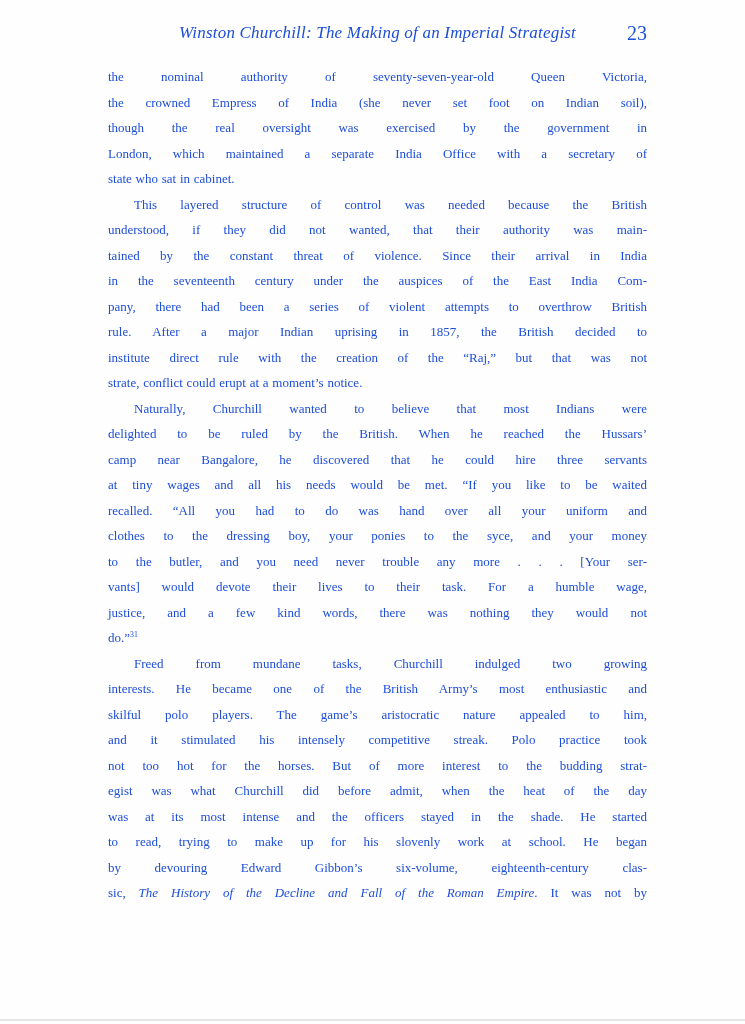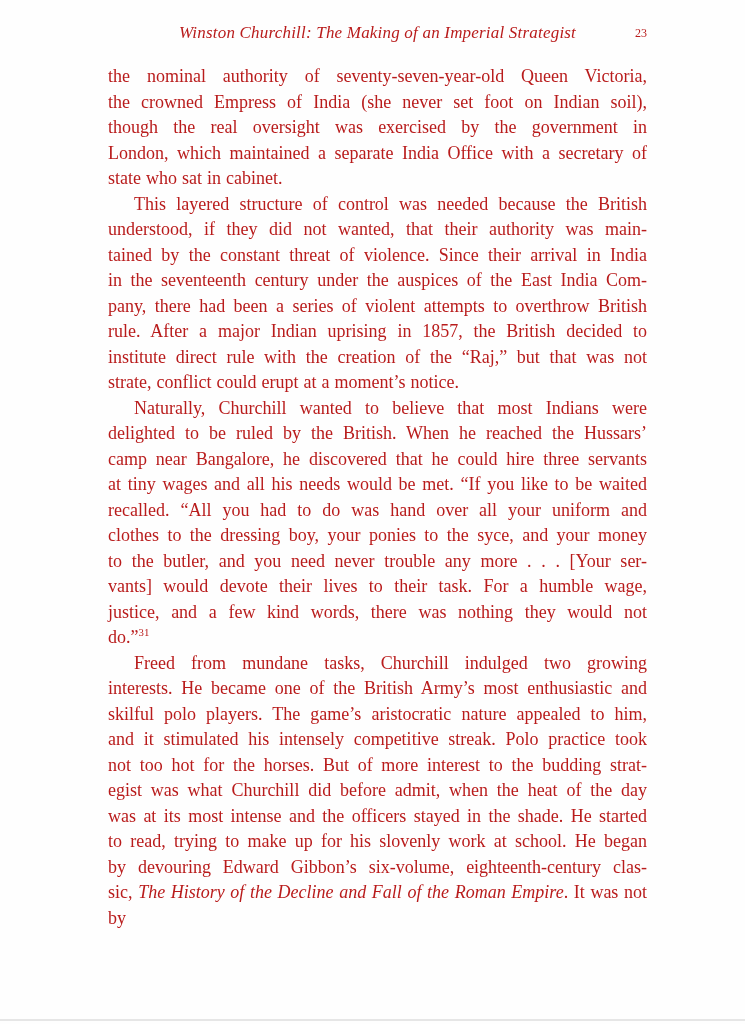--- a/index.html
+++ b/index.html
@@ -7,21 +7,21 @@
     padding: 0;
     background: #ffffff;
   }
   .page {
     position: relative;
     width: 745px;
     height: 1024px;
     background: #fefefe;
     overflow: hidden;
     font-family: "Liberation Serif", "DejaVu Serif", serif;
-    color: #b91c1c;
+    color: #1d4ed8;
   }
   .running-header {
     position: absolute;
     top: 22px;
     left: 108px;
     width: 539px;
     height: 22px;
     font-size: 17px;
     line-height: 22px;
   }
@@ -29,35 +29,35 @@
     display: block;
     text-align: center;
     font-style: italic;
     letter-spacing: 0.2px;
   }
   .page-number {
     position: absolute;
     right: 0;
     top: 0;
     font-style: normal;
-    font-size: 12px;
+    font-size: 20px;
     line-height: 22px;
   }
   .text-block {
     position: absolute;
     top: 64px;
     left: 108px;
     width: 539px;
   }
   .para {
     margin: 0;
     padding: 0;
   }
   .line {
-    font-size: 18px;
+    font-size: 13px;
     line-height: 25.5px;
     height: 25.5px;
     text-align: justify;
     text-align-last: justify;
     word-spacing: 0.5px;
   }
   .line.lastline {
     text-align-last: left;
   }
   .para.indent .line:first-child {

